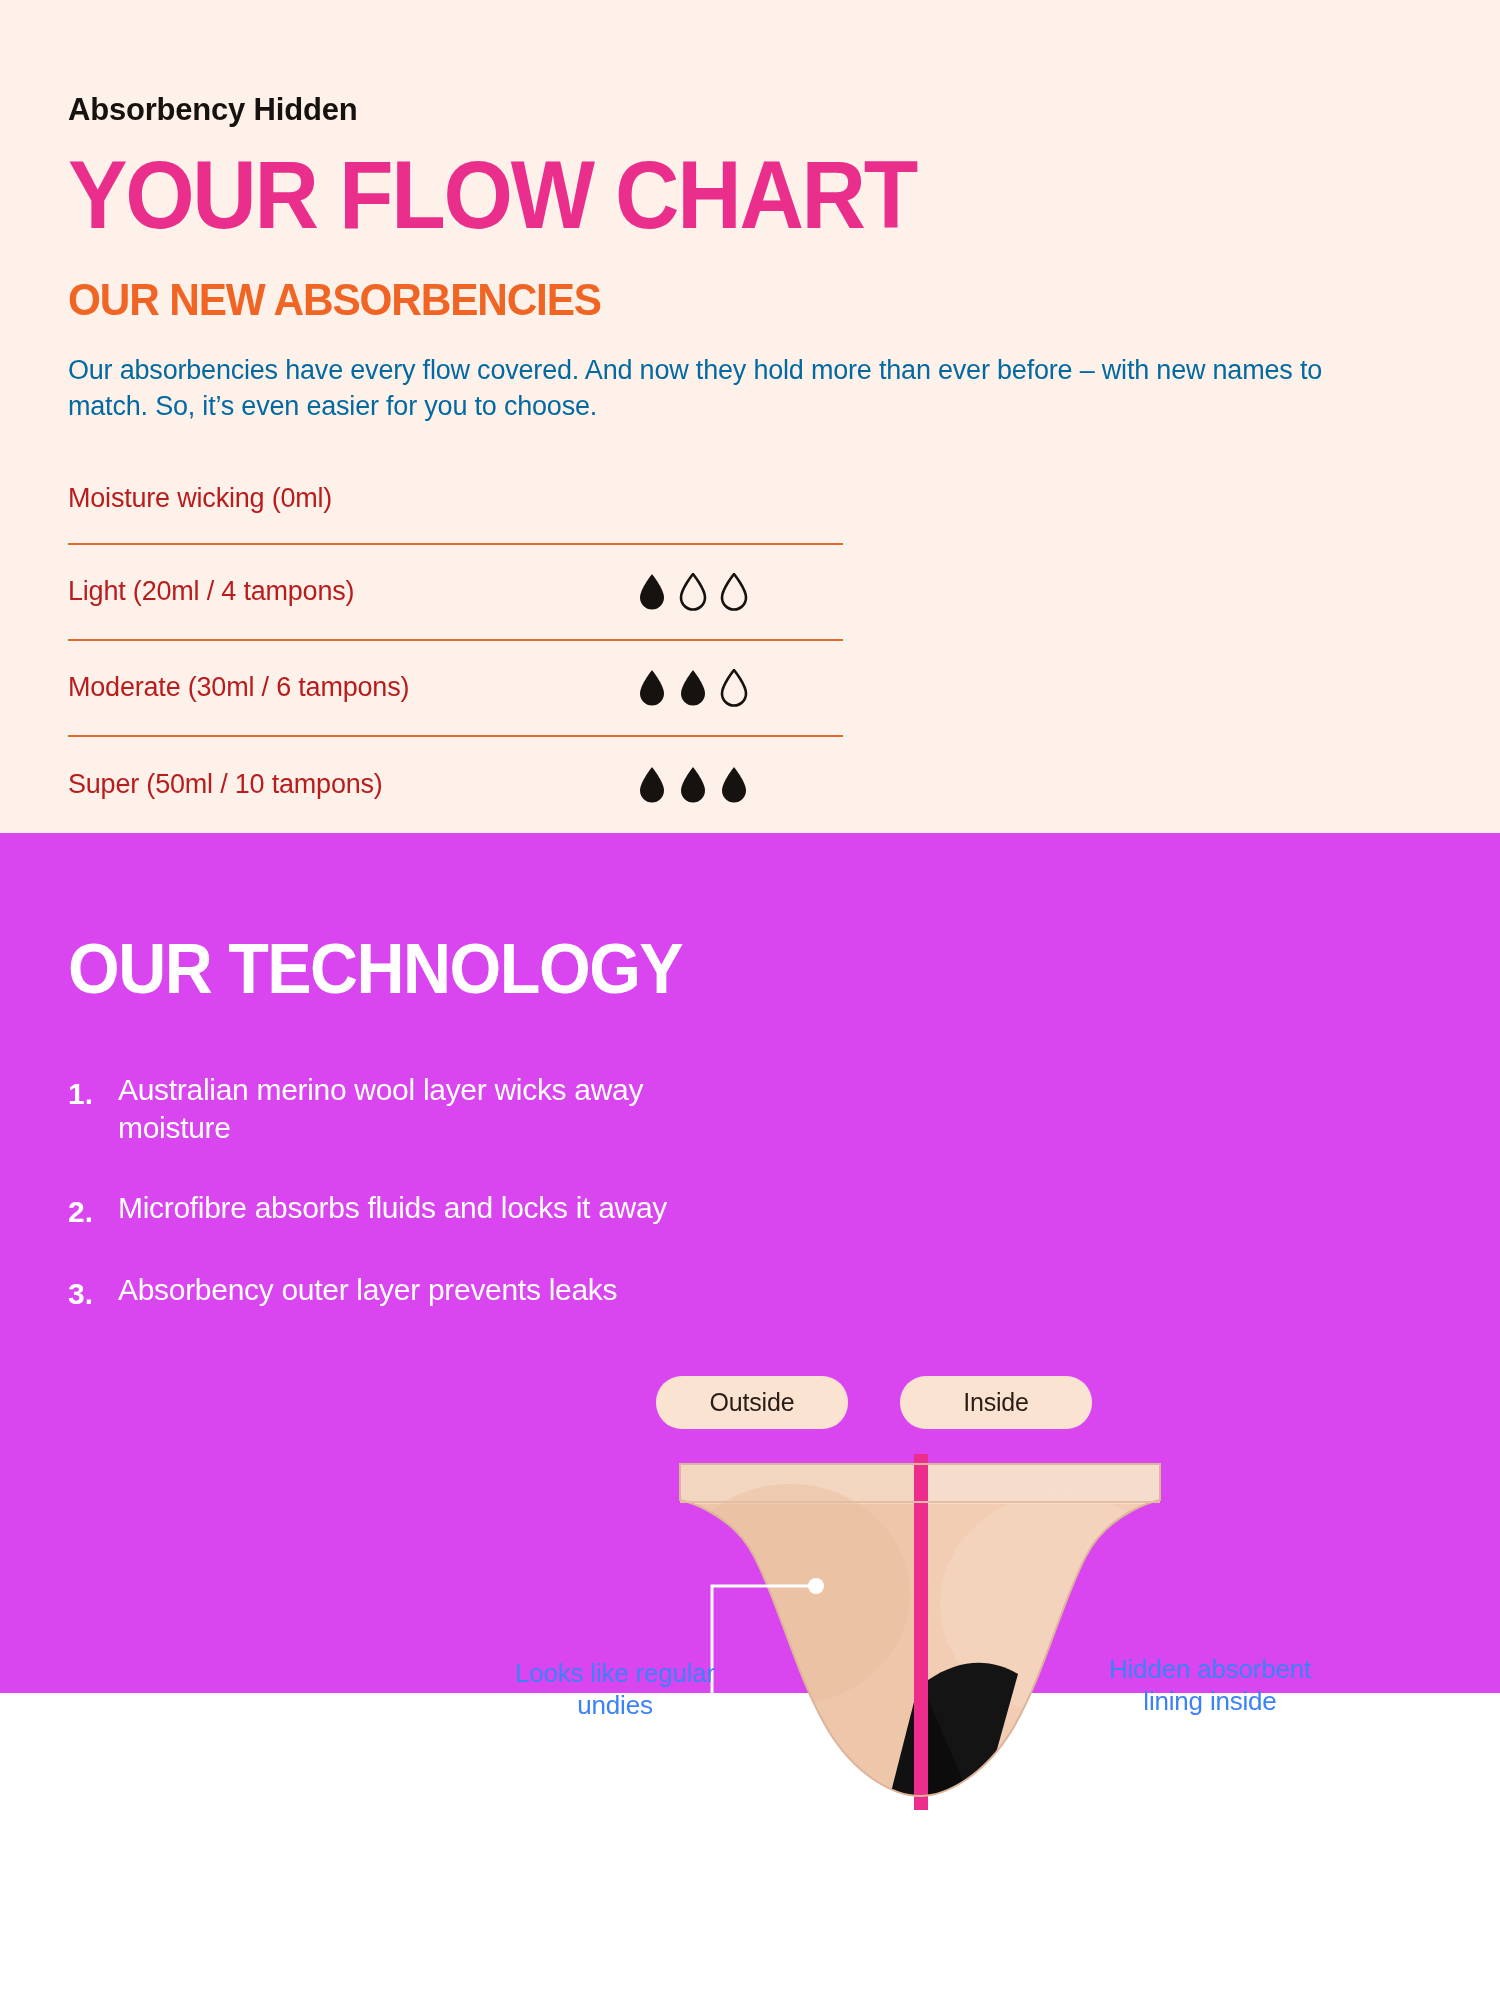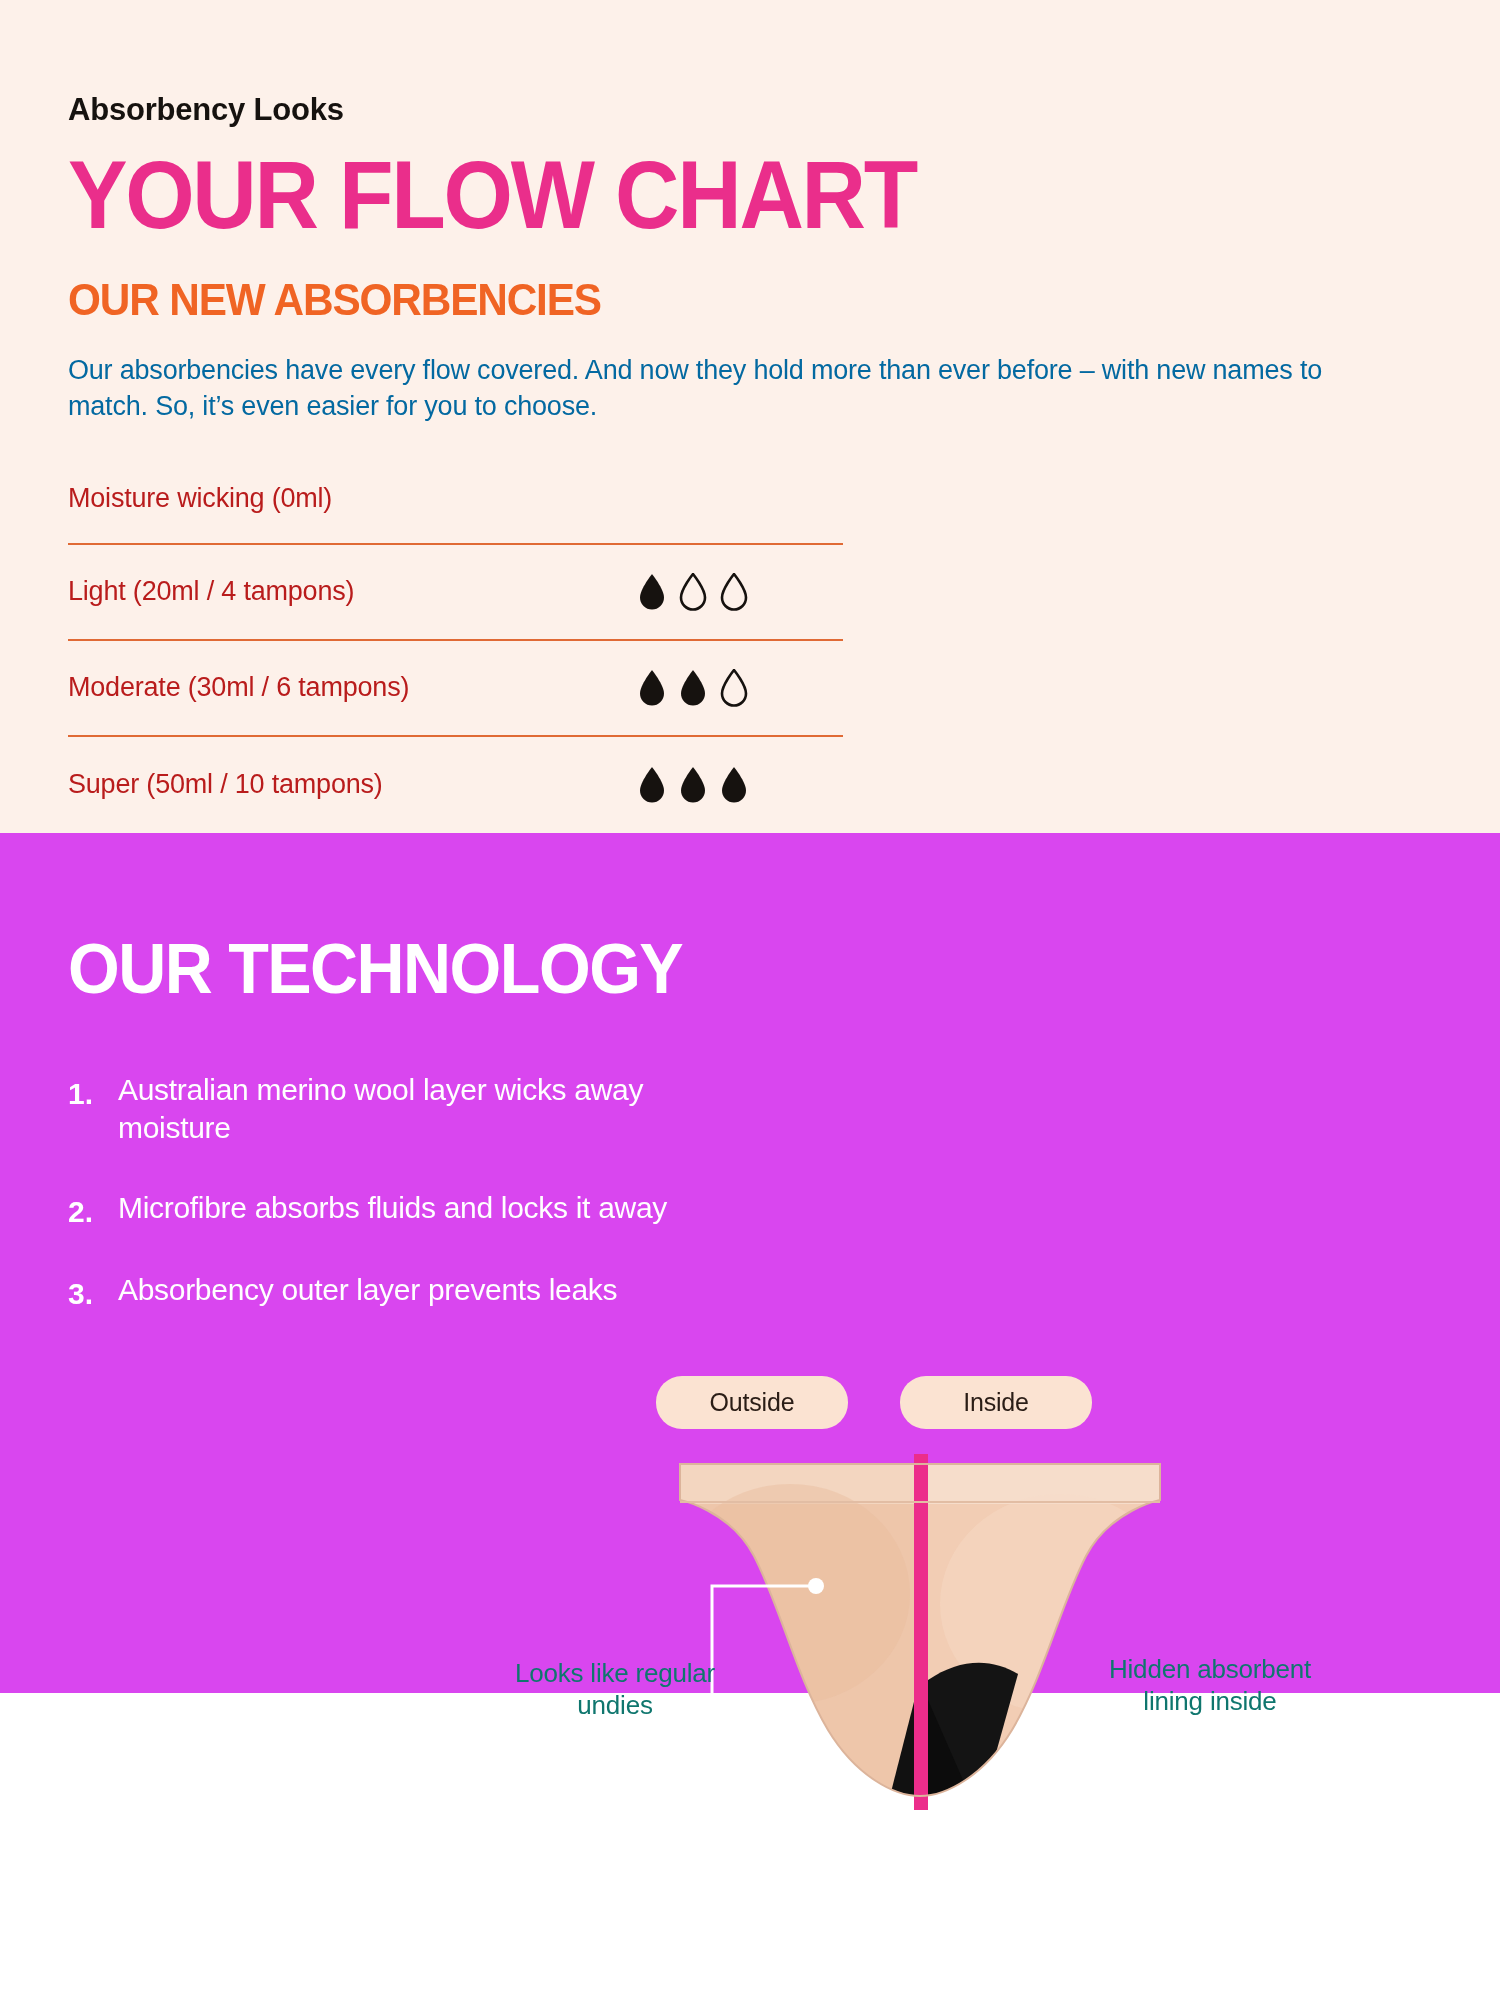--- a/index.html
+++ b/index.html
@@ -154,37 +154,37 @@
     width: 192px;
     letter-spacing: -0.2px;
   }
   .pill.outside { left: 16px; top: 0; }
   .pill.inside  { left: 260px; top: 0; }
 
   .undies { position: absolute; left: 0; top: 68px; }
 
   .callout {
     position: absolute;
-    color: #0f766e;
+    color: #3b82f6;
     font-size: 26px;
     line-height: 1.22;
     text-align: center;
     letter-spacing: -0.2px;
   }
   .callout.left { left: -130px; top: 282px; width: 210px; }
   .callout.right { left: 455px; top: 278px; width: 230px; }
 </style>
 </head>
 <body>
 
 <div class="page">
 
   <div class="top">
     <div class="inner">
-      <div class="eyebrow">Absorbency Looks</div>
+      <div class="eyebrow">Absorbency Hidden</div>
       <div class="bigtitle">YOUR FLOW CHART</div>
       <div class="subtitle">OUR NEW ABSORBENCIES</div>
       <div class="intro">Our absorbencies have every flow covered. And now they hold more than ever before – with new names to match. So, it’s even easier for you to choose.</div>
 
       <div class="table">
 
         <div class="trow first">
           <div class="tlabel">Moisture wicking (0ml)</div>
           <div class="drops"></div>
         </div>

